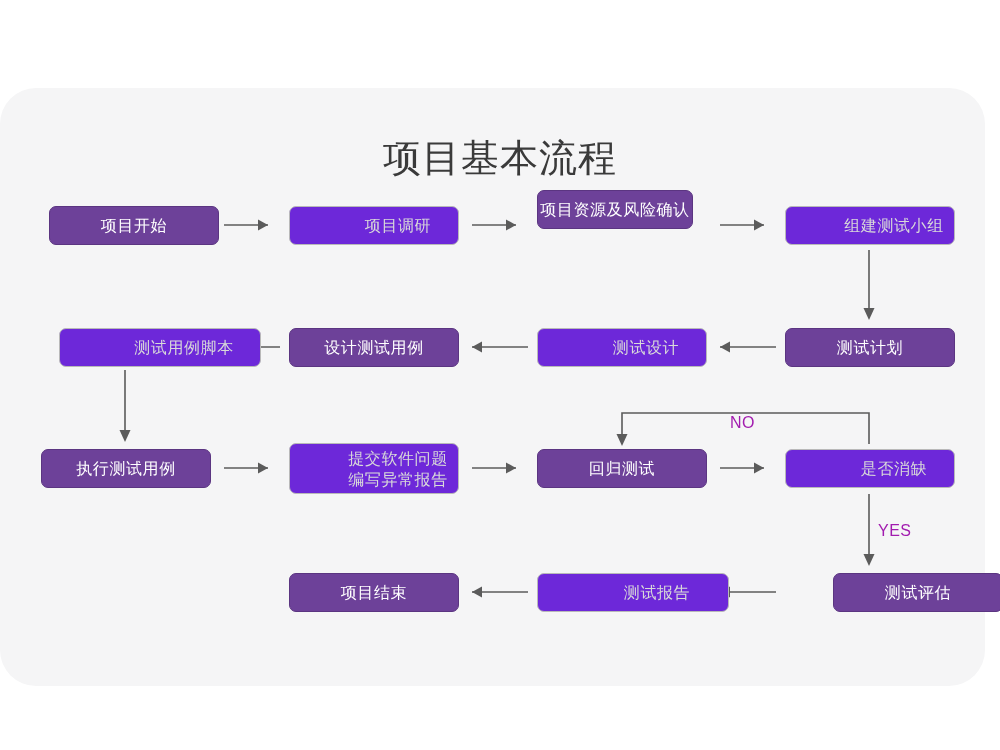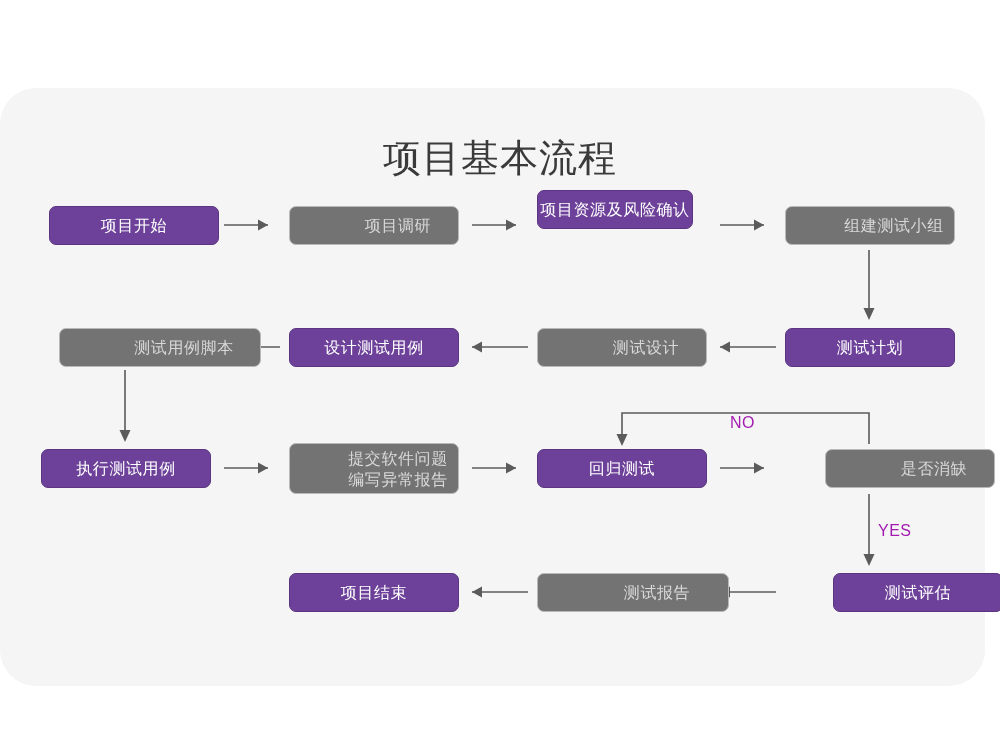--- a/index.html
+++ b/index.html
@@ -56,21 +56,21 @@
     text-align: center;
     white-space: pre-line;
     letter-spacing: 0.6px;
   }
   .node.purple {
     background: #6d4199;
     border: 1.5px solid #5b3581;
     color: #ffffff;
   }
   .node.gray {
-    background: #737373;
+    background: #6d28d9;
     border: 1.5px solid #b9b9b9;
     color: #d9d9d9;
     padding-left: 48px;
   }
 
   
   #wires {
     position: absolute;
     left: 0;
     top: 0;
@@ -195,21 +195,21 @@
 
   <div class="node purple" style="left:785px; top:328px; width:170px; height:39px;">测试计划</div>
 
   <div class="node purple" style="left:41px;  top:449px; width:170px; height:39px;">执行测试用例</div>
 
   <div class="node gray" style="left:289px; top:443px; width:170px; height:51px;">提交软件问题
 编写异常报告</div>
 
   <div class="node purple" style="left:537px; top:449px; width:170px; height:39px;">回归测试</div>
 
-  <div class="node gray" style="left:785px; top:449px; width:170px; height:39px;margin-left:40px;">是否消缺</div>
+  <div class="node gray" style="left:785px; top:449px; width:170px; height:39px;">是否消缺</div>
 
   <div class="node purple" style="left:289px; top:573px; width:170px; height:39px;">项目结束</div>
 
   <div class="node gray" style="left:537px; top:573px; width:192px; height:39px;">测试报告</div>
 
   <div class="node purple" style="left:785px; top:573px; width:170px; height:39px;margin-left:48px;">测试评估</div>
 
 </div>
 
 </body></html>

